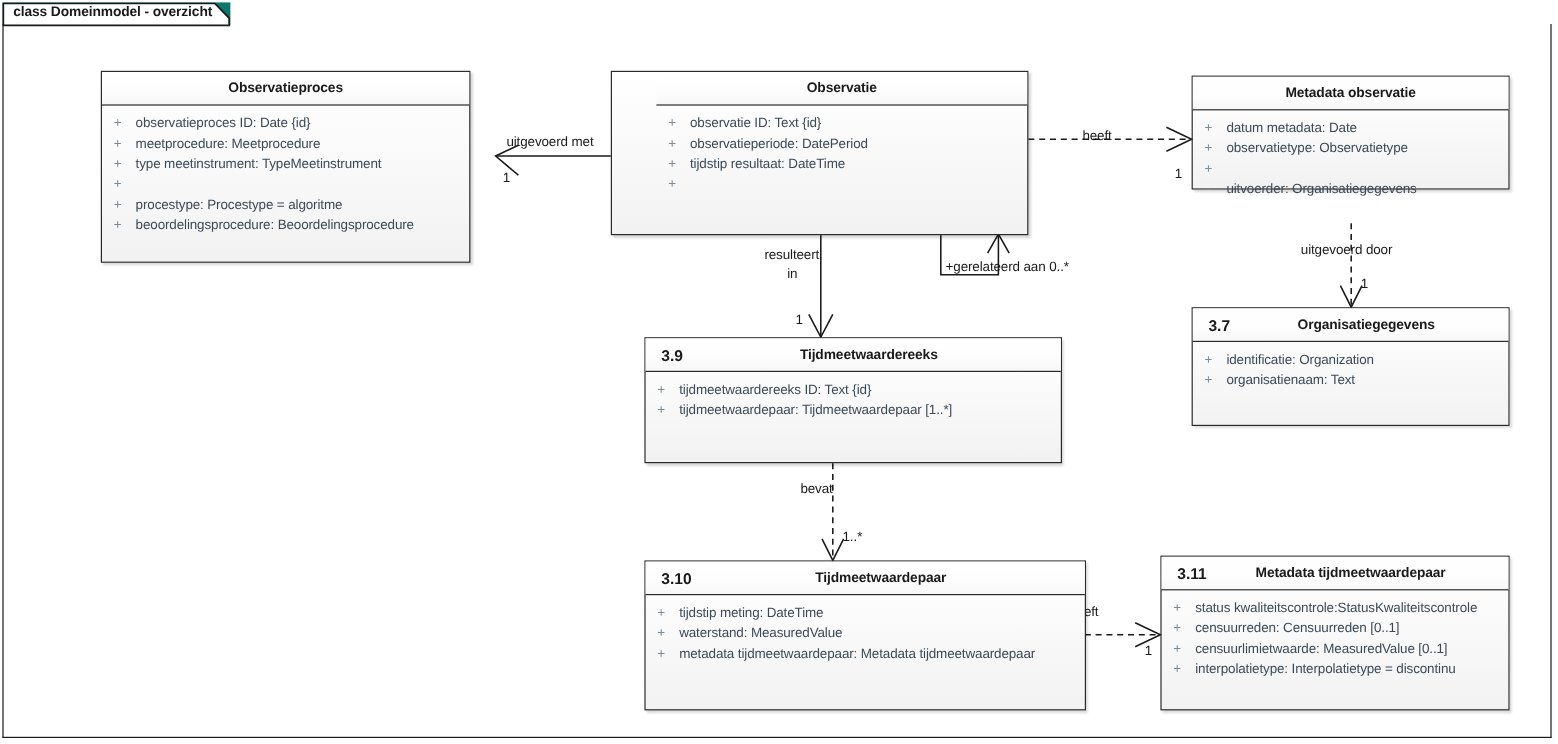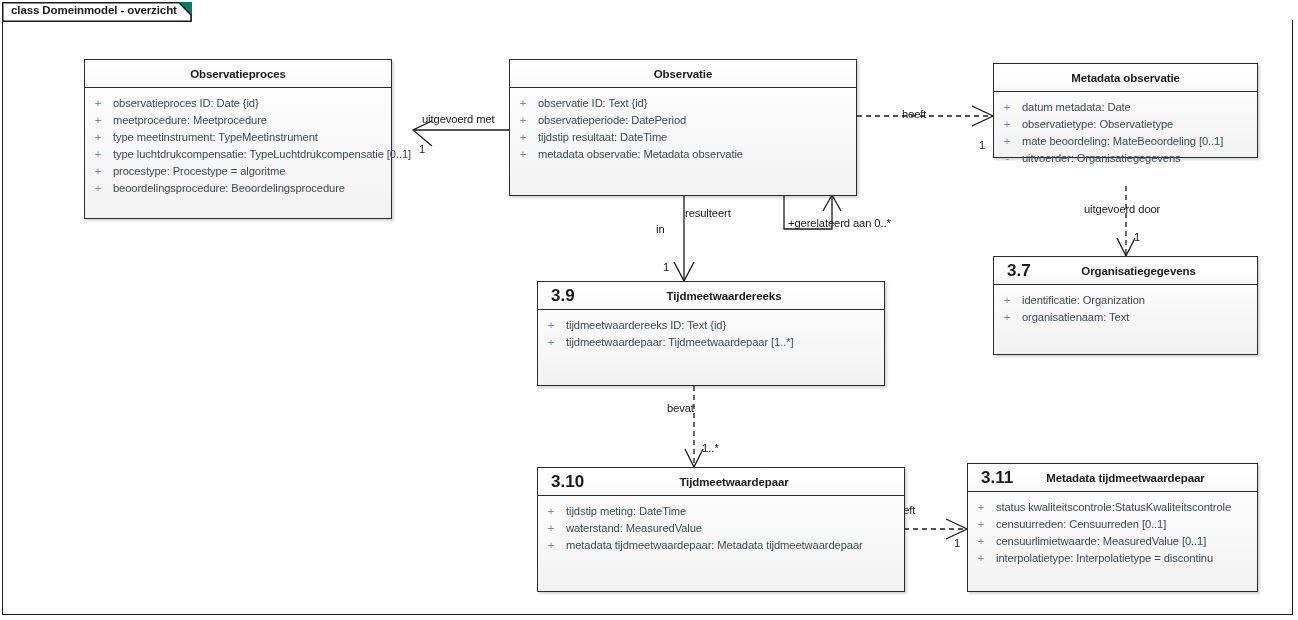--- a/index.html
+++ b/index.html
@@ -66,21 +66,21 @@
     height: 28px;
     border-bottom: 1.4px solid #2b2b2b;
     background: linear-gradient(to bottom, #ffffff 0%, #fdfdfd 60%, #f7f7f7 100%);
     box-sizing: border-box;
   }
   .cls-num {
     position: absolute;
     left: 13px;
     top: 50%;
     transform: translateY(-50%);
-    font-size: 17px;
+    font-size: 13px;
     font-weight: bold;
     color: #1a1a1a;
   }
   .cls-title {
     position: absolute;
     left: 0; right: 0;
     top: 50%;
     transform: translateY(-50%);
     text-align: center;
     font-size: 11.5px;
@@ -197,21 +197,21 @@
   </svg>
 
   <span class="conn-label" style="left:422px; top:113px;">uitgevoerd met</span>
   <span class="mult" style="left:419px; top:143px;">1</span>
 
   <span class="conn-label" style="left:902px; top:108px;">heeft</span>
   <span class="mult" style="left:979px; top:139px;">1</span>
 
   <span class="conn-label" style="left:788px; top:217px;">+gerelateerd aan 0..*</span>
 
-  <span class="conn-label" style="left:637px; top:207px;margin-left:48px;">resulteert</span>
+  <span class="conn-label" style="left:637px; top:207px;">resulteert</span>
   <span class="conn-label" style="left:656px; top:223px;">in</span>
   <span class="mult" style="left:663px; top:261px;">1</span>
 
   <span class="conn-label" style="left:1084px; top:203px;">uitgevoerd door</span>
   <span class="mult" style="left:1134px; top:231px;">1</span>
 
   <span class="conn-label" style="left:667px; top:402px;">bevat</span>
   <span class="mult" style="left:702px; top:442px;">1..*</span>
 
   <span class="conn-label" style="left:891px; top:504px;">heeft</span>
@@ -230,75 +230,72 @@
       <div class="attr">
         <span class="vis">+</span>
         <span class="sig">meetprocedure: Meetprocedure</span>
       </div>
       <div class="attr">
         <span class="vis">+</span>
         <span class="sig">type meetinstrument: TypeMeetinstrument</span>
       </div>
       <div class="attr">
         <span class="vis">+</span>
-        <span class="sig">type luchtdrukcompensatie: TypeLuchtdrukcompensatie [0..1]</span>
       </div>
       <div class="attr">
         <span class="vis">+</span>
         <span class="sig">procestype: Procestype = algoritme</span>
       </div>
       <div class="attr">
         <span class="vis">+</span>
         <span class="sig">beoordelingsprocedure: Beoordelingsprocedure</span>
       </div>
     </div>
   </div>
 
-  <div class="cls" style="left:509px; top:59px; width:348px; height:137px;">
+  <div class="cls" style="left:509px; top:59px; width:348px; height:137px;padding-left:37px;">
     <div class="cls-header">
       <span class="cls-num"></span>
       <span class="cls-title">Observatie</span>
     </div>
     <div class="cls-body">
       <div class="attr">
         <span class="vis">+</span>
         <span class="sig">observatie ID: Text {id}</span>
       </div>
       <div class="attr">
         <span class="vis">+</span>
         <span class="sig">observatieperiode: DatePeriod</span>
       </div>
       <div class="attr">
         <span class="vis">+</span>
         <span class="sig">tijdstip resultaat: DateTime</span>
       </div>
       <div class="attr">
         <span class="vis">+</span>
-        <span class="sig">metadata observatie: Metadata observatie</span>
       </div>
     </div>
   </div>
 
   <div class="cls" style="left:993px; top:63px; width:265px; height:95px;">
     <div class="cls-header">
       <span class="cls-num"></span>
       <span class="cls-title">Metadata observatie</span>
     </div>
     <div class="cls-body">
       <div class="attr">
         <span class="vis">+</span>
         <span class="sig">datum metadata: Date</span>
       </div>
       <div class="attr">
         <span class="vis">+</span>
         <span class="sig">observatietype: Observatietype</span>
       </div>
       <div class="attr">
         <span class="vis">+</span>
-        <span class="sig">mate beoordeling: MateBeoordeling [0..1]</span>
       </div>
       <div class="attr">
         <span class="vis">-</span>
         <span class="sig">uitvoerder: Organisatiegegevens</span>
       </div>
     </div>
   </div>
 
   <div class="cls" style="left:993px; top:256px; width:265px; height:99px;">
     <div class="cls-header">

